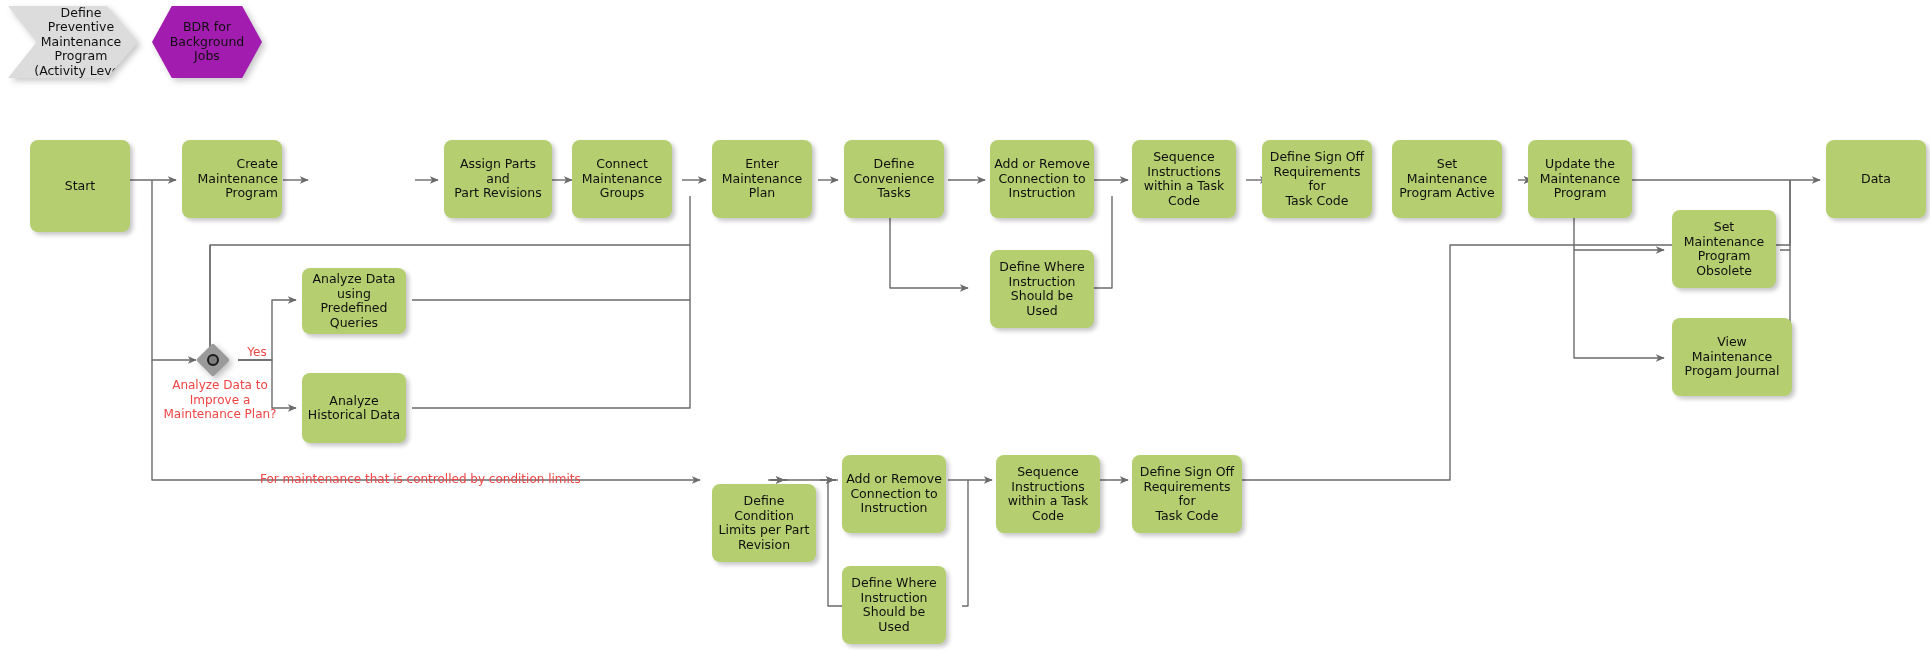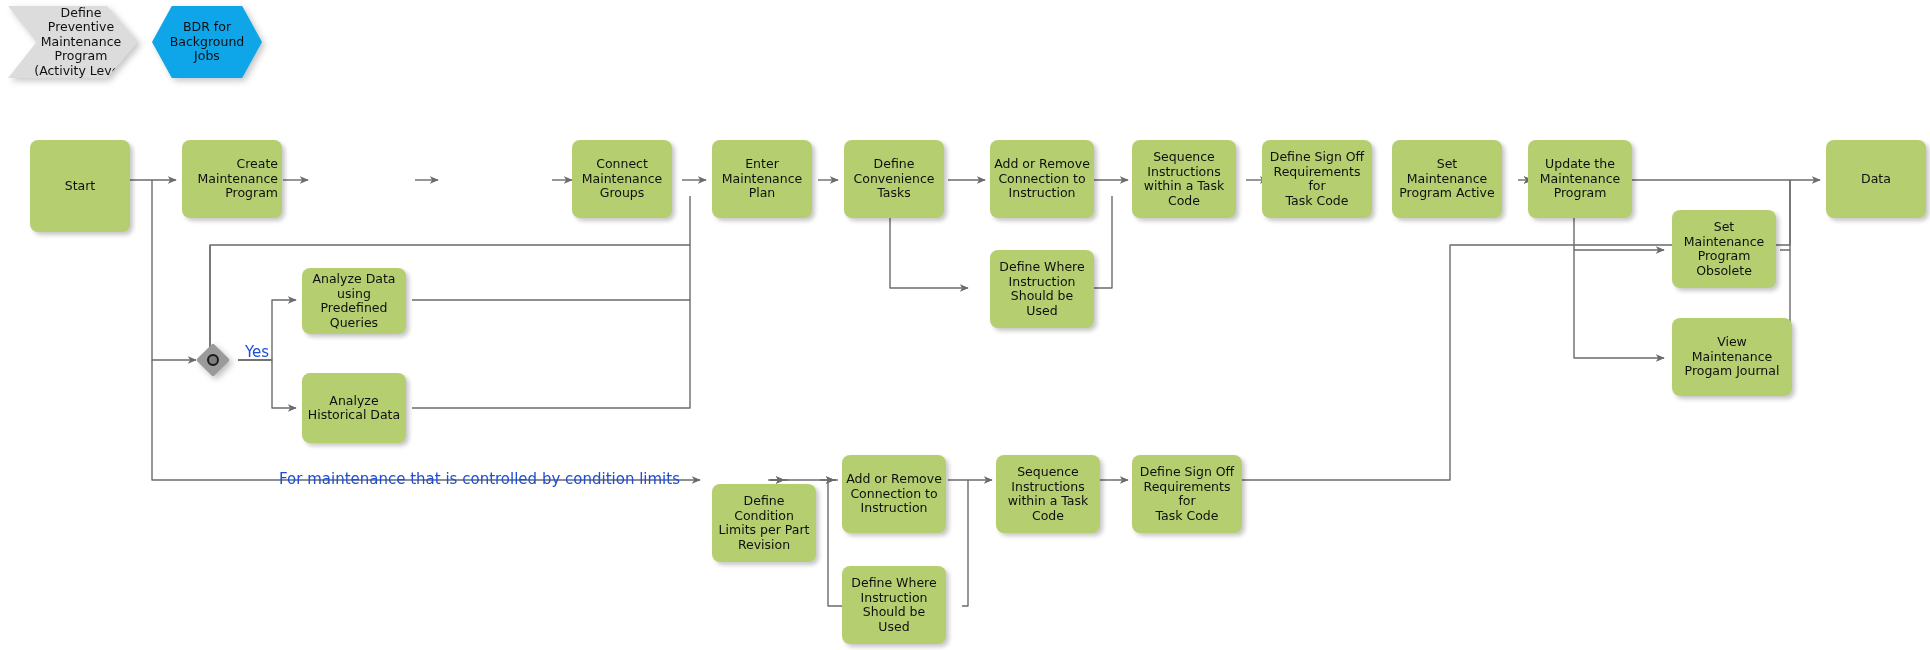--- a/index.html
+++ b/index.html
@@ -57,21 +57,21 @@
     width:100%;height:100%;
     display:flex;align-items:center;justify-content:center;
     padding:0 10px 0 26px;
     box-sizing:border-box;
   }
   .chev.current .inner{
     background:#dcdcdc;
     clip-path:polygon(0 0, 76% 0, 100% 50%, 76% 100%, 0 100%, 22% 50%);
   }
   .chev.other .inner{
-    background:#0ea5e9;
+    background:#a21caf;
     clip-path:polygon(18% 0, 82% 0, 100% 50%, 82% 100%, 18% 100%, 0 50%);
     padding:0 14px;
   }
   
   .decision{
     position:absolute;
     width:34px;height:34px;
     filter:drop-shadow(3px 3px 3px rgba(0,0,0,0.25));
   }
   .decision .dia{
@@ -87,23 +87,23 @@
     left:11px;top:11px;
     width:12px;height:12px;
     border-radius:50%;
     background:#7d7d7d;
     border:2.2px solid #1a1a1a;
     box-sizing:border-box;
   }
   
   .caption{
     position:absolute;
-    font-size:15px;
+    font-size:12px;
     line-height:14.5px;
-    color:#1d4ed8;
+    color:#ef4444;
     text-align:center;
     white-space:pre-line;
   }
   .caption.left{text-align:left;}
 </style>
 </head>
 <body>
 
 <div id="canvas">
 
@@ -205,20 +205,24 @@
     <span class="lbl" style="white-space:pre-line">Start</span>
   </div>
 
   <div class="node" style="left:182px;top:140px;width:100px;height:78px;text-align:right;">
     <span class="lbl" style="white-space:pre-line">Create
 Maintenance
 Program</span>
   </div>
 
 
+  <div class="node" style="left:444px;top:140px;width:108px;height:78px;">
+    <span class="lbl" style="white-space:pre-line">Assign Parts and
+Part Revisions</span>
+  </div>
 
   <div class="node" style="left:572px;top:140px;width:100px;height:78px;">
     <span class="lbl" style="white-space:pre-line">Connect
 Maintenance
 Groups</span>
   </div>
 
   <div class="node" style="left:712px;top:140px;width:100px;height:78px;">
     <span class="lbl" style="white-space:pre-line">Enter
 Maintenance
@@ -283,33 +287,36 @@
     <span class="lbl" style="white-space:pre-line">Data</span>
   </div>
 
   <div class="decision" style="left:196px;top:343px;">
     <div class="dia"></div>
     <div class="dot"></div>
   </div>
 
   <div class="caption" style="left:222px;top:345px;width:70px;">Yes</div>
 
+  <div class="caption" style="left:140px;top:378px;width:160px;">Analyze Data to
+Improve a
+Maintenance Plan?</div>
 
   <div class="node" style="left:302px;top:268px;width:104px;height:66px;">
     <span class="lbl" style="white-space:pre-line">Analyze Data
 using Predefined
 Queries</span>
   </div>
 
   <div class="node" style="left:302px;top:373px;width:104px;height:70px;">
     <span class="lbl" style="white-space:pre-line">Analyze
 Historical Data</span>
   </div>
 
-  <div class="caption left" style="left:260px;top:472px;width:420px;text-align:right;">For maintenance that is controlled by condition limits</div>
+  <div class="caption left" style="left:260px;top:472px;width:420px;text-align:left;">For maintenance that is controlled by condition limits</div>
 
   <div class="node" style="left:712px;top:455px;width:104px;height:78px;margin-top:29px;">
     <span class="lbl" style="white-space:pre-line">Define Condition
 Limits per Part
 Revision</span>
   </div>
 
   <div class="node" style="left:842px;top:455px;width:104px;height:78px;">
     <span class="lbl" style="white-space:pre-line">Add or Remove
 Connection to

